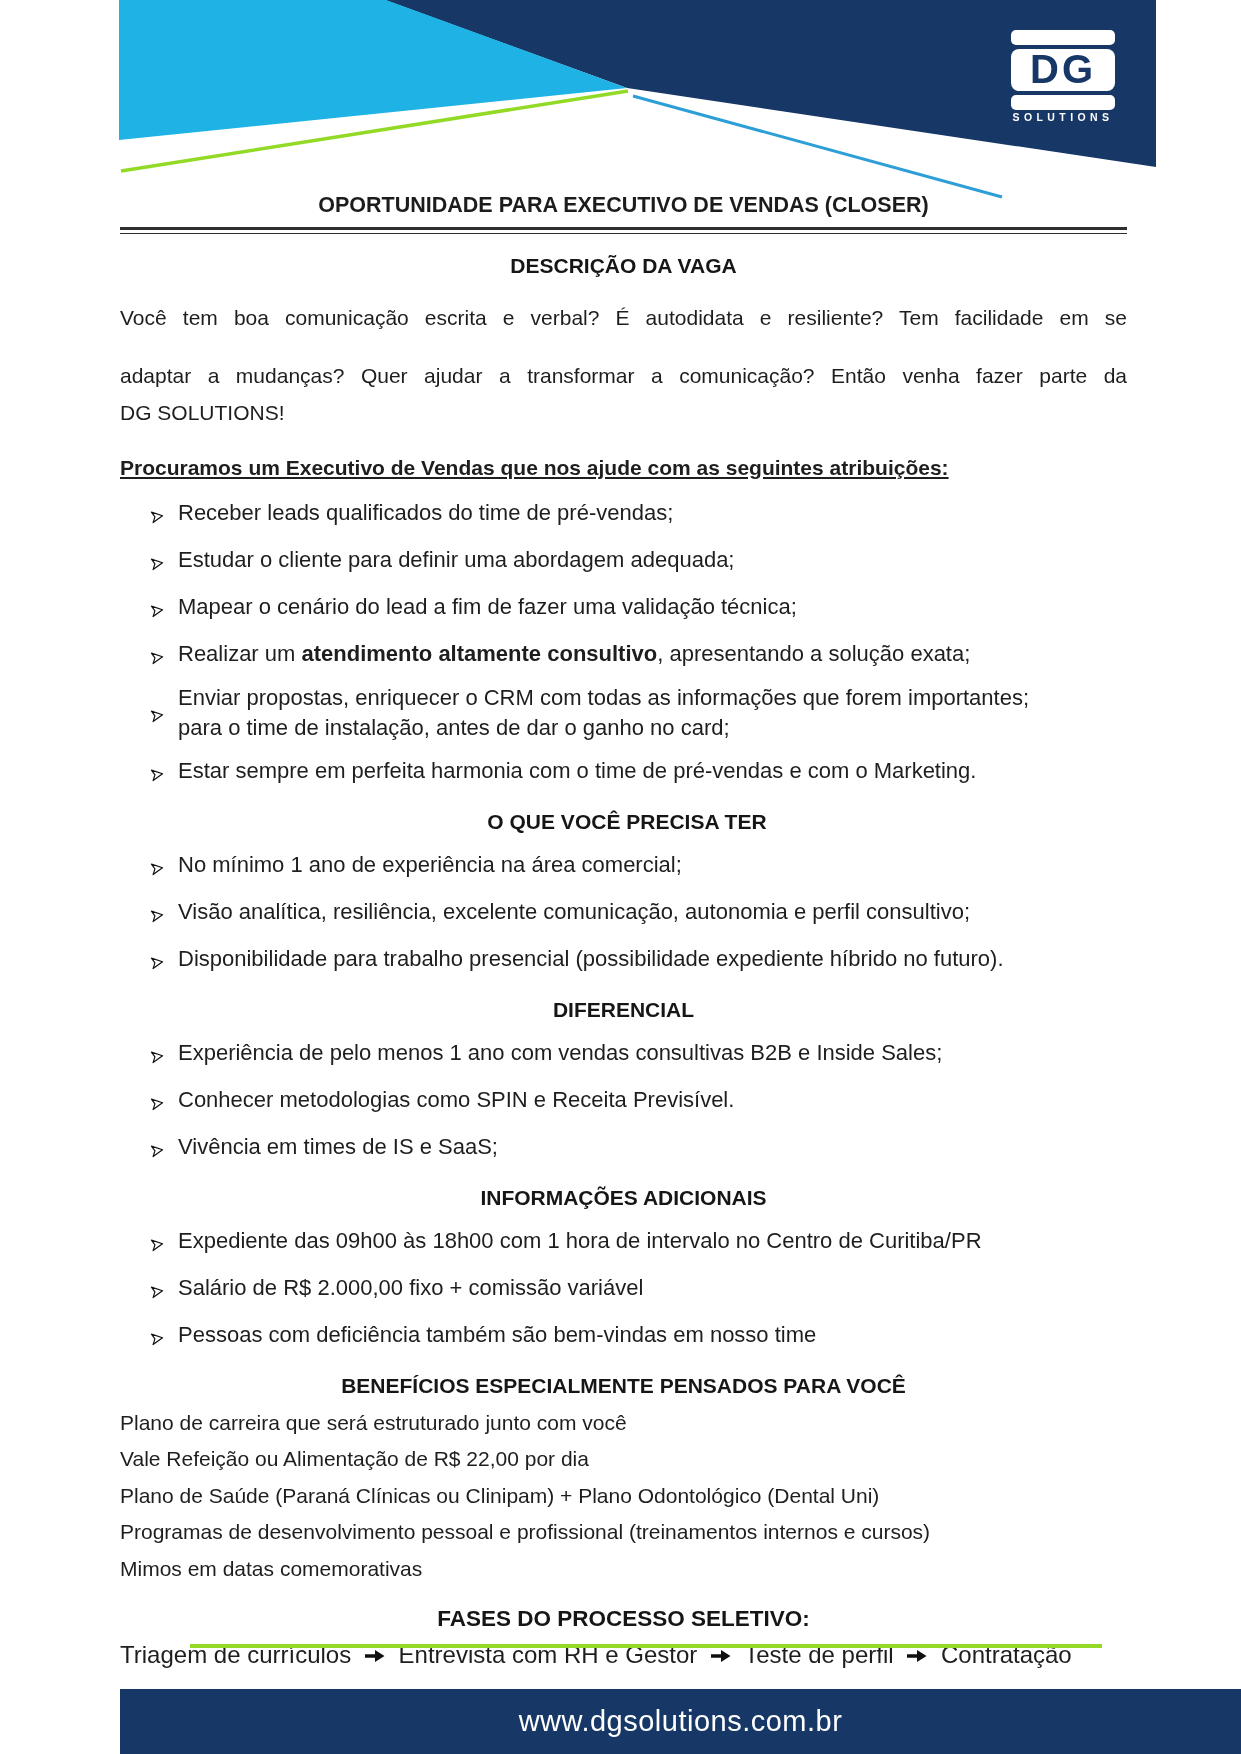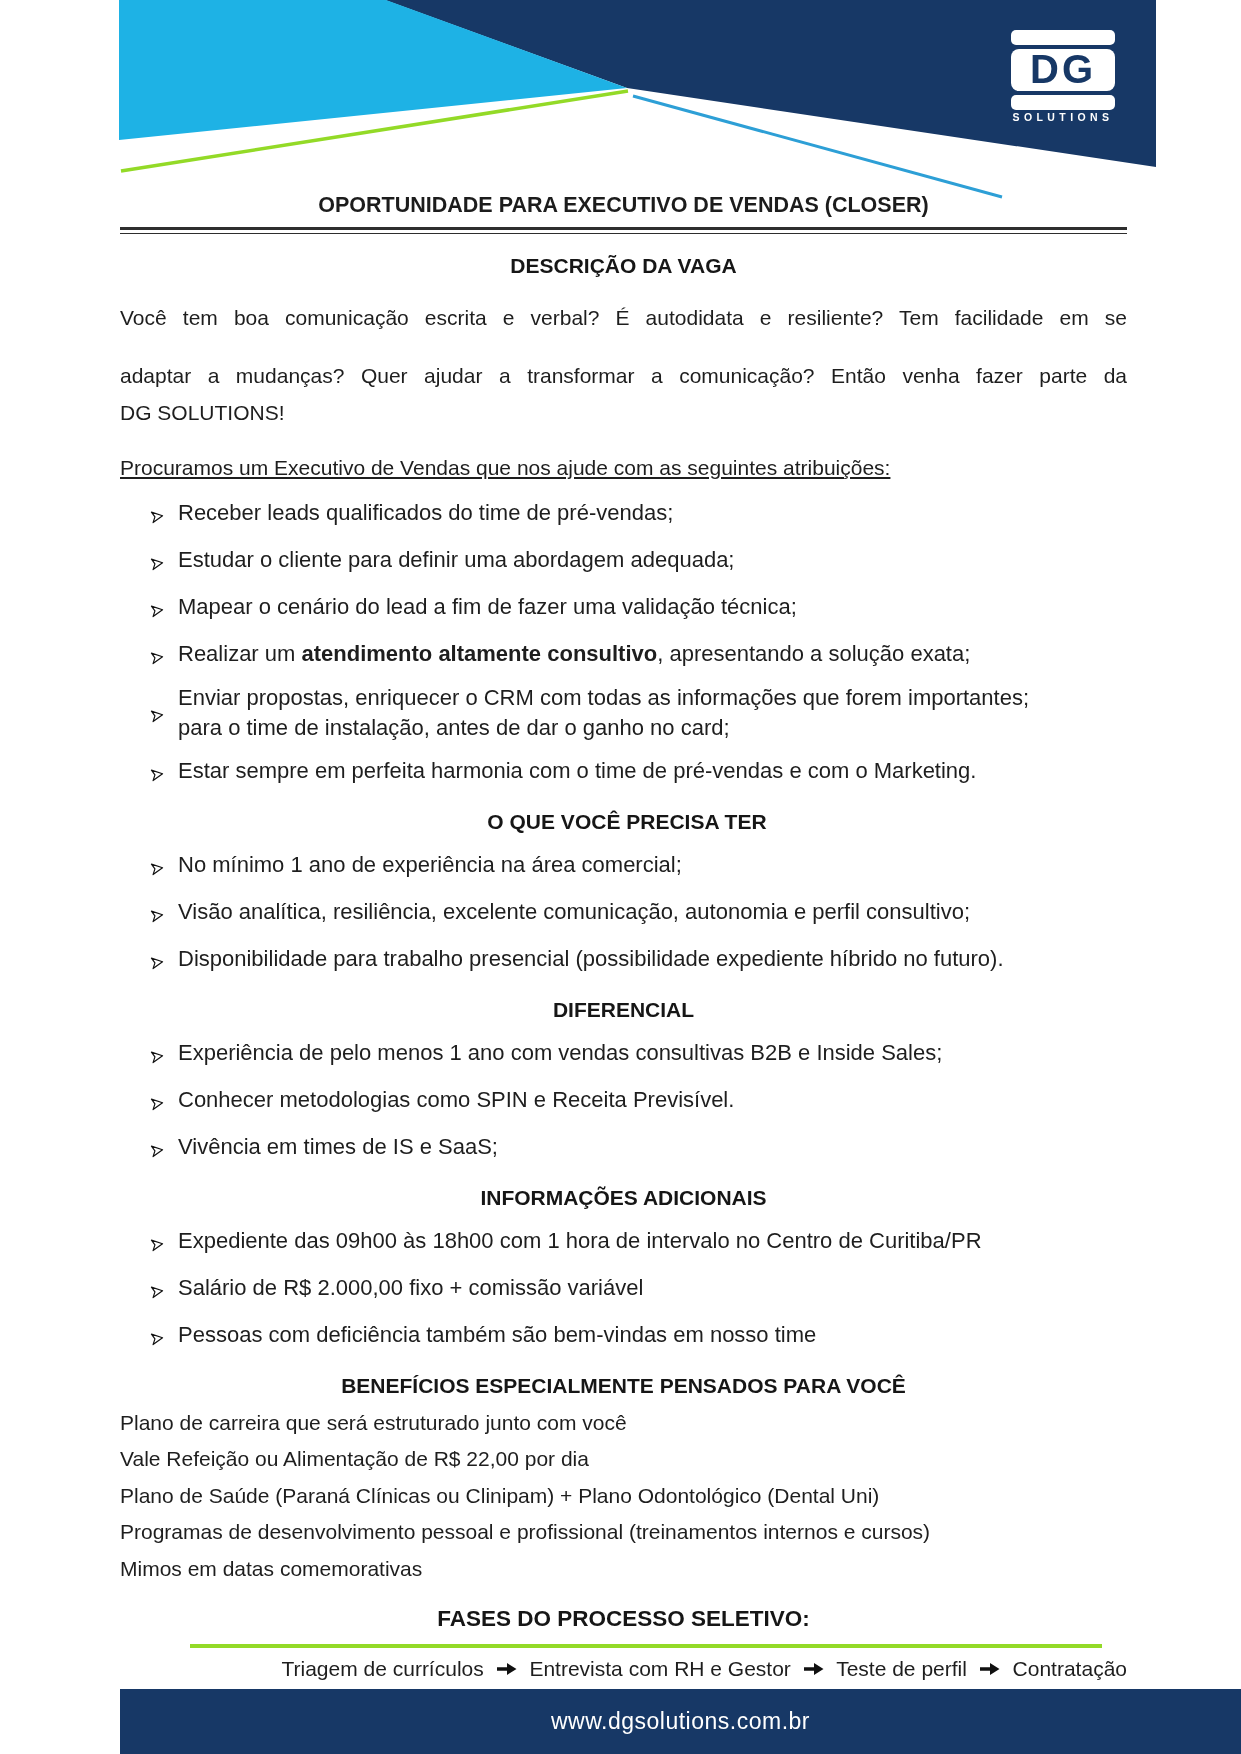--- a/index.html
+++ b/index.html
@@ -20,38 +20,38 @@
   
   .content{position:relative;padding:192px 114px 0 120px;width:1007px;}
   .doc-title{font-size:21.5px;font-weight:bold;line-height:26px;text-align:center;color:#1c1c1c;}
   .title-rule{margin-top:9px;height:3px;border-top:3px solid #2e2e2e;border-bottom:1px solid #2e2e2e;}
   h2{margin:19px 0 0 0;font-size:21px;font-weight:bold;color:#161616;line-height:26px;text-align:center;}
   h2.big{font-size:22.5px;}
   .indent1{padding-left:7px;}
   .intro-par{margin-top:10px;font-size:21px;}
   .jline{line-height:37.5px;text-align:justify;text-align-last:justify;margin-top:20px;}
   .lline{line-height:37.5px;}
-  .procuramos{margin-top:21px;font-size:21px;line-height:30px;text-decoration:underline;}
+  .procuramos{margin-top:21px;font-size:21px;line-height:30px;text-decoration:underline;font-weight:bold;}
   ul.arrows{list-style:none;margin:12px 0 0 0;padding:0 0 0 30px;}
   ul.arrows li{display:flex;align-items:center;margin-bottom:10px;font-size:22px;line-height:30px;}
   .blt{flex:0 0 28px;padding-top:7px;}
   .btxt{white-space:pre-line;}
   .benefit{margin:0;font-size:21px;line-height:36.5px;}
   .benefits-group{margin-top:6px;}
-  .process-line{margin-top:22px;font-size:21px;line-height:30px;text-align:right;}
+  .process-line{margin-top:8px;font-size:24px;line-height:30px;}
   .parrow{display:inline-block;margin:0 7px;vertical-align:-1px;}
   .interested{margin-top:22px;font-size:21.5px;line-height:30px;}
   .interested b{font-size:28px;}
   a.email-link{color:#1c1ce0;text-decoration:underline;}
   .green-divider{position:absolute;left:190px;top:1644px;width:912px;height:4px;background:#93da27;}
   .footer-bar{
     position:absolute;left:120px;top:1689px;width:1121px;height:65px;background:#173866;
     display:flex;align-items:center;justify-content:center;
   }
-  .footer-bar span{color:#ffffff;font-size:23px;letter-spacing:0.5px;}
+  .footer-bar span{color:#ffffff;font-size:29px;letter-spacing:0.5px;}
 </style>
 </head>
 <body>
 
 <div class="page">
 
   <svg class="header-art" width="1241" height="205" viewBox="0 0 1241 205">
     <polygon points="385,0 1156,0 1156,167 627,88" fill="#173866"></polygon>
     <polygon points="119,0 386,0 627,88 119,140" fill="#1eb2e5"></polygon>
     <line x1="121" y1="171" x2="628" y2="91" stroke="#93da27" stroke-width="3.5"></line>

